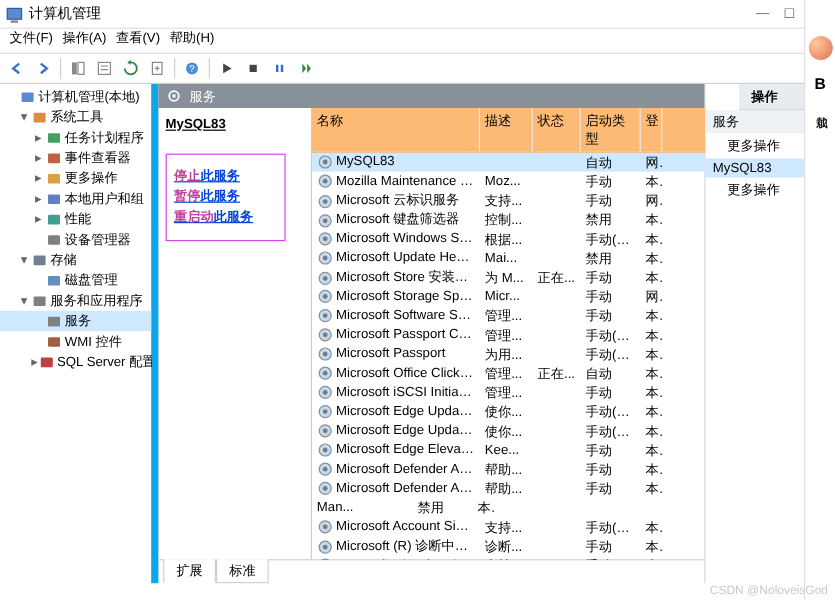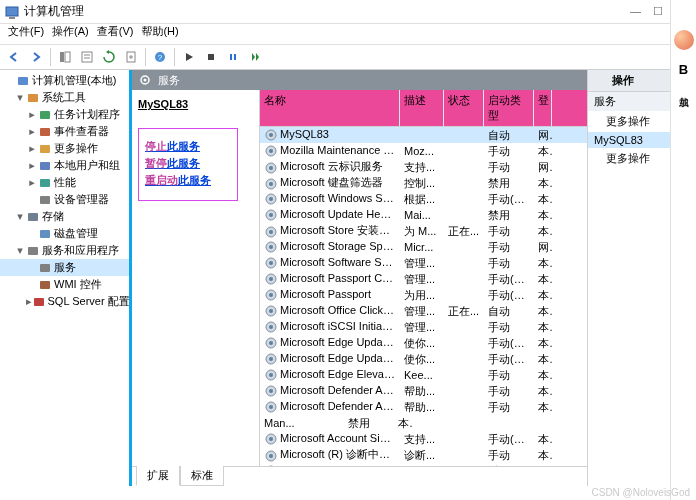--- a/index.html
+++ b/index.html
@@ -8,53 +8,53 @@
 .titlebar .icon { width: 16px; height: 16px; margin-right: 4px; }
 .titlebar .title { flex: 1; font-size: 12px; }
 .winbtns { display: flex; gap: 12px; margin-right: 8px; color: #666; }
 .winbtns span { cursor: pointer; }
 .menubar { height: 20px; display: flex; align-items: flex-start; padding: 0 6px; gap: 4px; font-size: 11px; }
 .menubar span { padding: 0 2px; cursor: pointer; }
 .toolbar { height: 26px; display: flex; align-items: center; padding: 0 4px; gap: 2px; border-top: 1px solid #e0e0e0; border-bottom: 1px solid #d0d0d0; }
 .tbtn { width: 20px; height: 20px; display: inline-flex; align-items: center; justify-content: center; cursor: pointer; }
 .tsep { width: 1px; height: 18px; background: #d0d0d0; margin: 0 2px; }
 .main { display: flex; height: calc(500px - 24px - 20px - 26px - 14px); }
-.tree { width: 132px; border-right: 3px solid #0ea5e9; overflow: auto; padding: 2px 0; }
+.tree { width: 132px; border-right: 6px solid #0ea5e9; overflow: auto; padding: 2px 0; }
 .tree-item { display: flex; align-items: center; padding: 1px 2px; white-space: nowrap; cursor: pointer; }
 .tree-item .exp { width: 12px; text-align: center; color: #666; }
 .tree-item .ticon { width: 14px; height: 14px; margin-right: 2px; display: inline-flex; align-items: center; justify-content: center; }
 .tree-item.d1 { padding-left: 4px; }
 .tree-item.d2 { padding-left: 14px; }
 .tree-item.d3 { padding-left: 26px; }
 .tree-item.sel { background: #cde8ff; }
 .center { flex: 1; display: flex; flex-direction: column; border-right: 1px solid #d0d0d0; }
 .svc-header { background: #889099; color: #fff; height: 20px; display: flex; align-items: center; padding: 0 6px; gap: 6px; }
 .svc-body { flex: 1; display: flex; overflow: hidden; }
 .svc-left { width: 128px; border-right: 1px solid #d0d0d0; padding: 8px 6px; position: relative; }
 .svc-left .selname { font-weight: bold; color: #000; text-decoration: underline; }
 .svc-left .actions { margin-top: 18px; border: 1px solid #d946ef; padding: 8px 6px 10px; width: 100px; font-weight: bold; }
 .svc-left .actions a { display: block; color: #0645d9; text-decoration: underline; margin: 2px 0; font-size: 11px; cursor: pointer; }
 .svc-left .actions a .hot { color: #c040a0; }
 .svc-list { flex: 1; overflow: auto; position: relative; }
-.svc-cols { display: flex; border-bottom: 1px solid #d0d0d0; background: #ec4899; position: sticky; top: 0; }
+.svc-cols { display: flex; border-bottom: 1px solid #d0d0d0; background: #fdba74; position: sticky; top: 0; }
 .svc-cols div { padding: 3px 4px; border-right: 1px solid #e8e8e8; font-size: 11px; }
 .c-name { width: 140px; }
 .c-desc { width: 44px; }
 .c-stat { width: 40px; }
 .c-start { width: 50px; }
 .c-log { width: 18px; }
 .svc-row { display: flex; align-items: center; border-bottom: 0; height: 16px; cursor: pointer; }
 .svc-row.sel { background: #cde8ff; }
 .svc-row div { padding: 0 4px; white-space: nowrap; overflow: hidden; text-overflow: ellipsis; font-size: 11px; }
 .svc-row .gicon { width: 14px; height: 14px; display: inline-block; margin-right: 2px; vertical-align: middle; }
 .svc-tabs { height: 20px; border-top: 1px solid #d0d0d0; display: flex; align-items: flex-end; padding-left: 4px; }
 .svc-tab { border: 1px solid #d0d0d0; border-top: none; padding: 2px 10px; font-size: 11px; cursor: pointer; background: #fff; text-align: right; }
 .svc-tab.active { border-bottom: 1px solid #fff; }
 .right { width: 108px; background: #fff; display: flex; flex-direction: column; }
-.right-hdr { background: #e8ecf0; padding: 3px 24px; font-weight: bold; border-bottom: 1px solid #d0d0d0; }
+.right-hdr { background: #e8ecf0; padding: 3px 10px; font-weight: bold; border-bottom: 1px solid #d0d0d0; margin-left: 28px; }
 .right-sub { background: #eef2f6; padding: 2px 6px; font-size: 11px; }
 .right-item { padding: 3px 6px 3px 18px; cursor: pointer; font-size: 11px; }
 .right-arrow { position: absolute; right: 2px; }
 .right-item { position: relative; }
 .extras { position: absolute; right: 0; top: 0; bottom: 0; width: 26px; background: #fff; border-left: 1px solid #e0e0e0; display: flex; flex-direction: column; align-items: center; gap: 12px; padding-top: 30px; }
 .avatar { width: 20px; height: 20px; border-radius: 50%; background: radial-gradient(circle at 30% 30%, #ffc9a0, #e07050); }
 .watermark { position: absolute; right: 6px; bottom: 2px; color: #c9c9c9; font-size: 10px; margin-top: 15px; }
 svg { display: block; }
 </style>
 </head>

